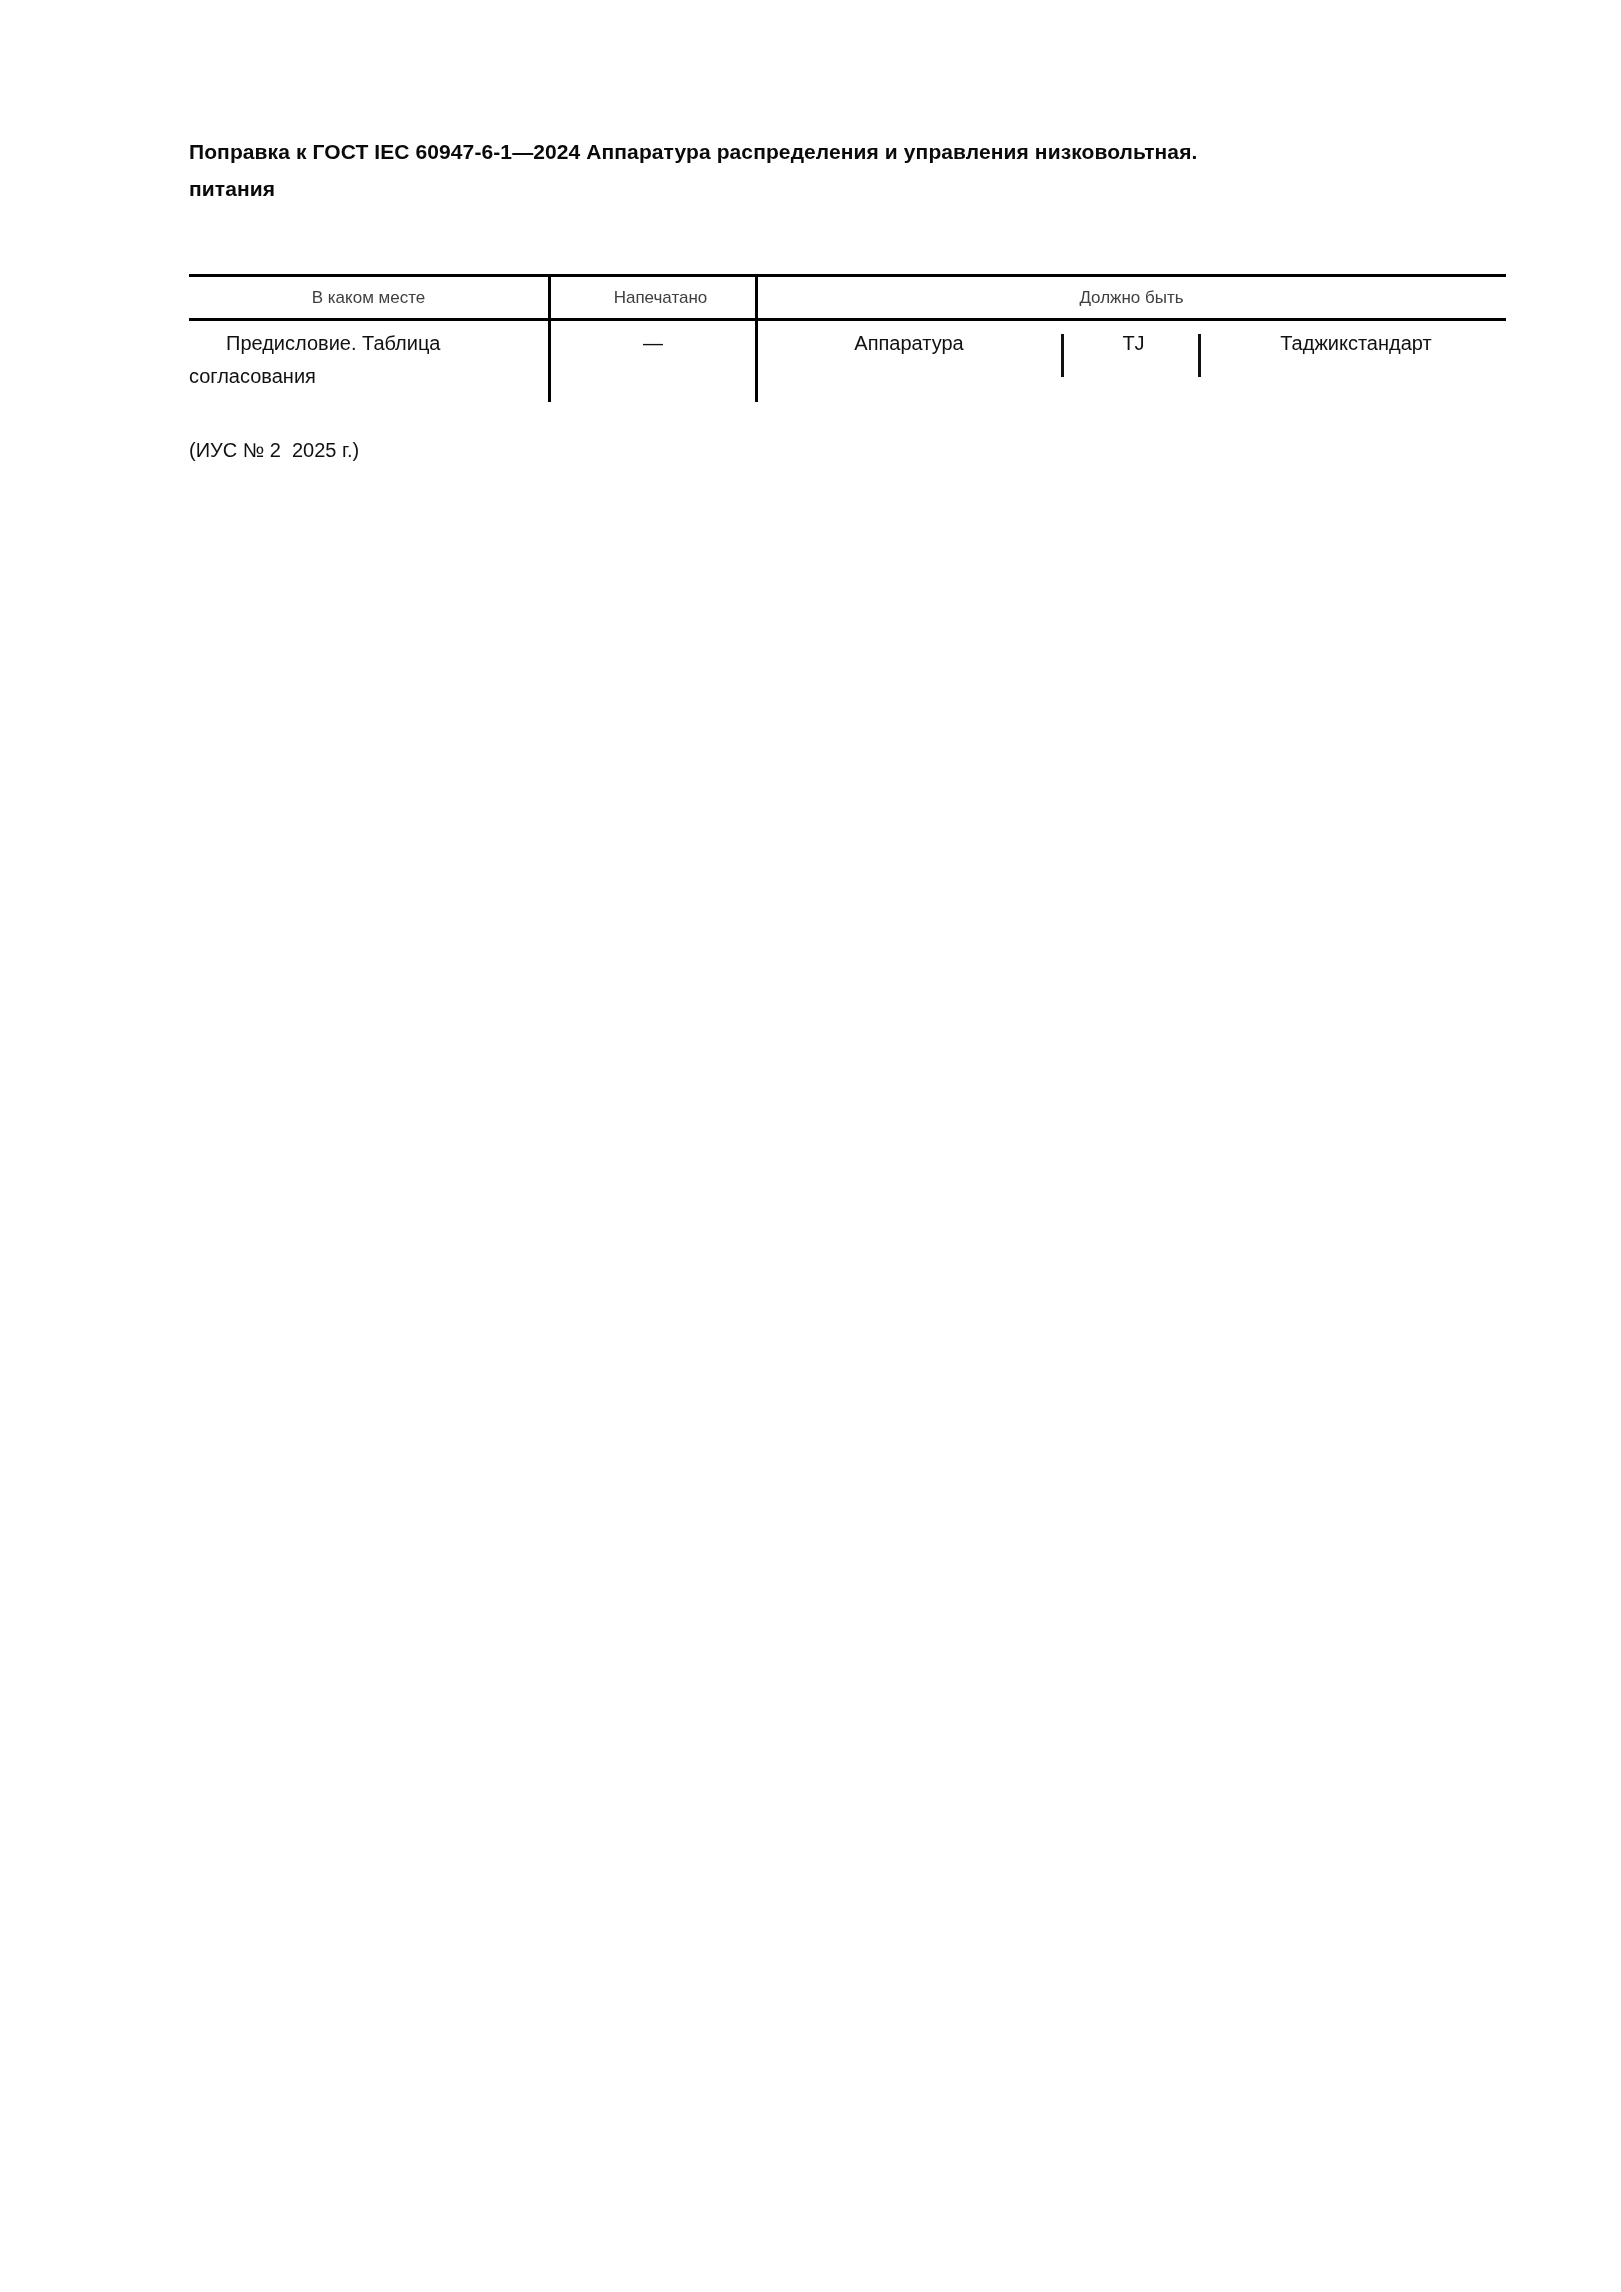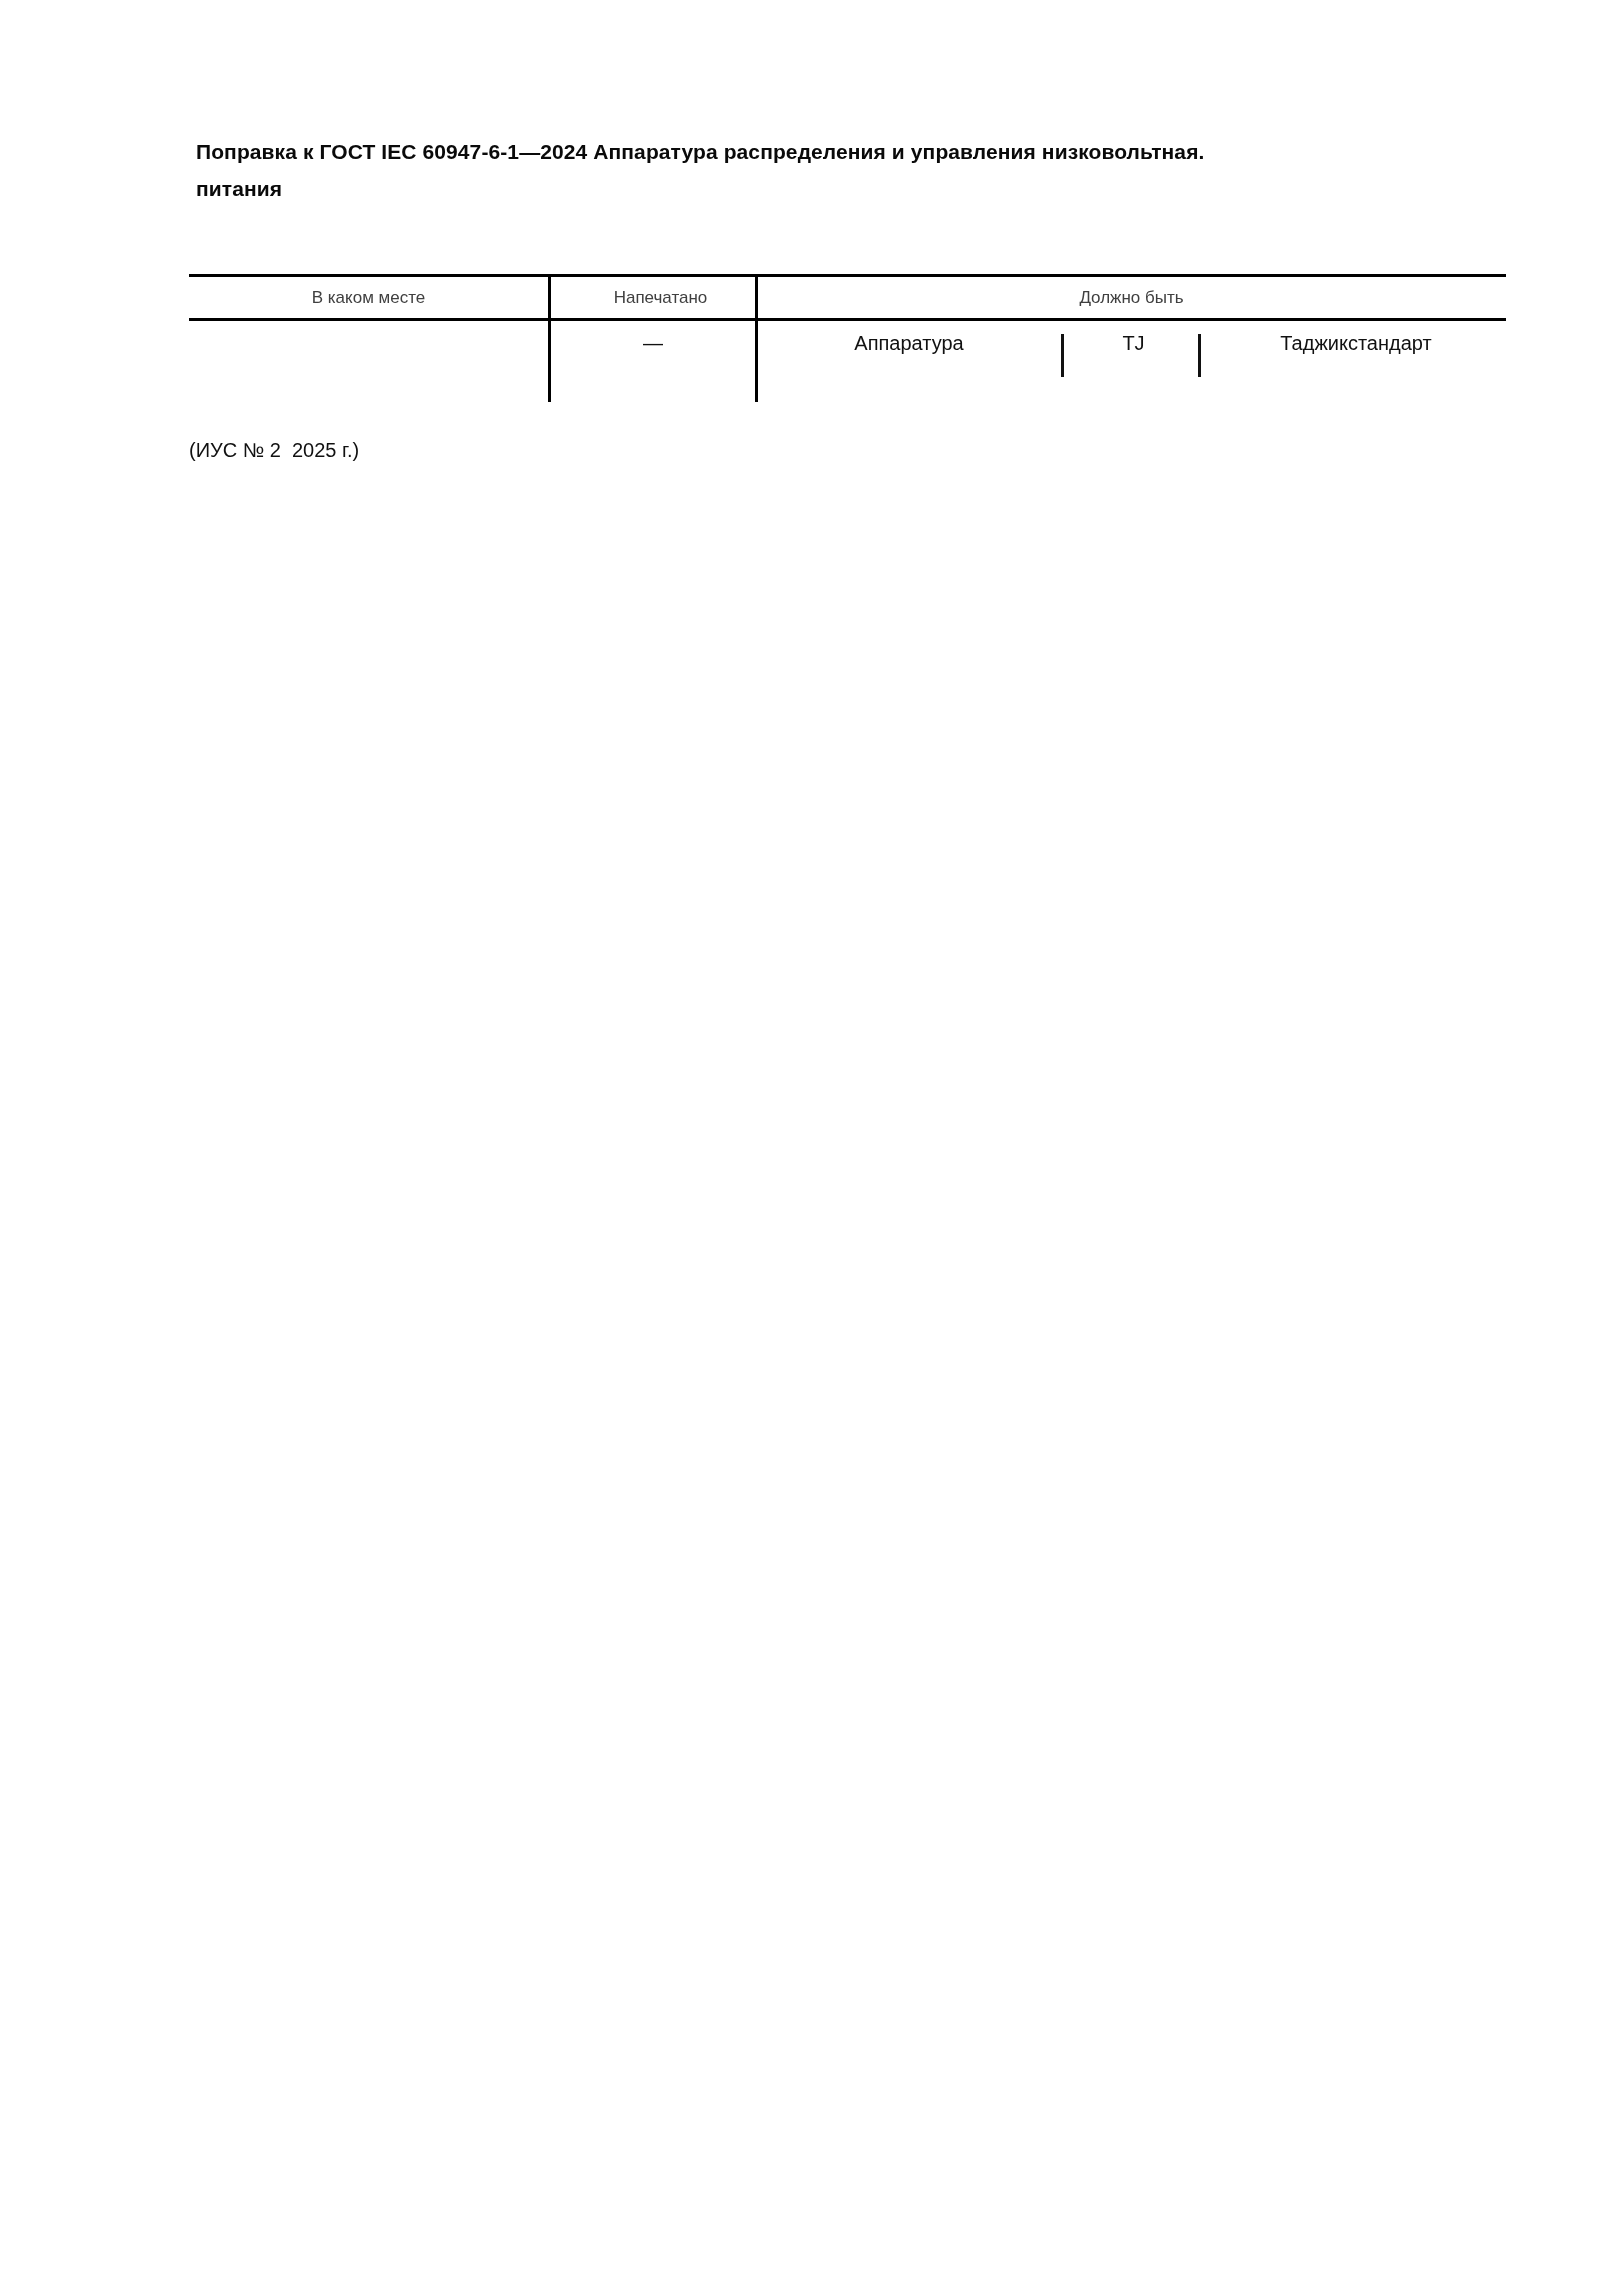--- a/index.html
+++ b/index.html
@@ -28,21 +28,20 @@
     top: 133px;
     width: 1317px;
   }
   .title-line {
     font-size: 21px;
     font-weight: bold;
     line-height: 37px;
     letter-spacing: 0.1px;
     white-space: nowrap;
     color: #0a0a0a;
-    margin-left: 7px;
   }
 
   
   .table-wrap {
     position: absolute;
     left: 189px;
     top: 274px;
     width: 1317px;
     height: 129px;
   }
@@ -160,20 +159,21 @@
     <div class="rule top"></div>
     <div class="rule mid"></div>
 
     <div class="vline col1"></div>
     <div class="vline col2"></div>
 
     <div class="hdr c1">В каком месте</div>
     <div class="hdr c2">Напечатано</div>
     <div class="hdr c3">Должно быть</div>
 
+    <div class="cell c1">Предисловие. Таблица согласования</div>
     <div class="cell c2">—</div>
 
     <div class="cell c3a">Аппаратура</div>
     <div class="subbar b1"></div>
     <div class="cell c3b">TJ</div>
     <div class="subbar b2"></div>
     <div class="cell c3c">Таджикстандарт</div>
 
   </div>
 

